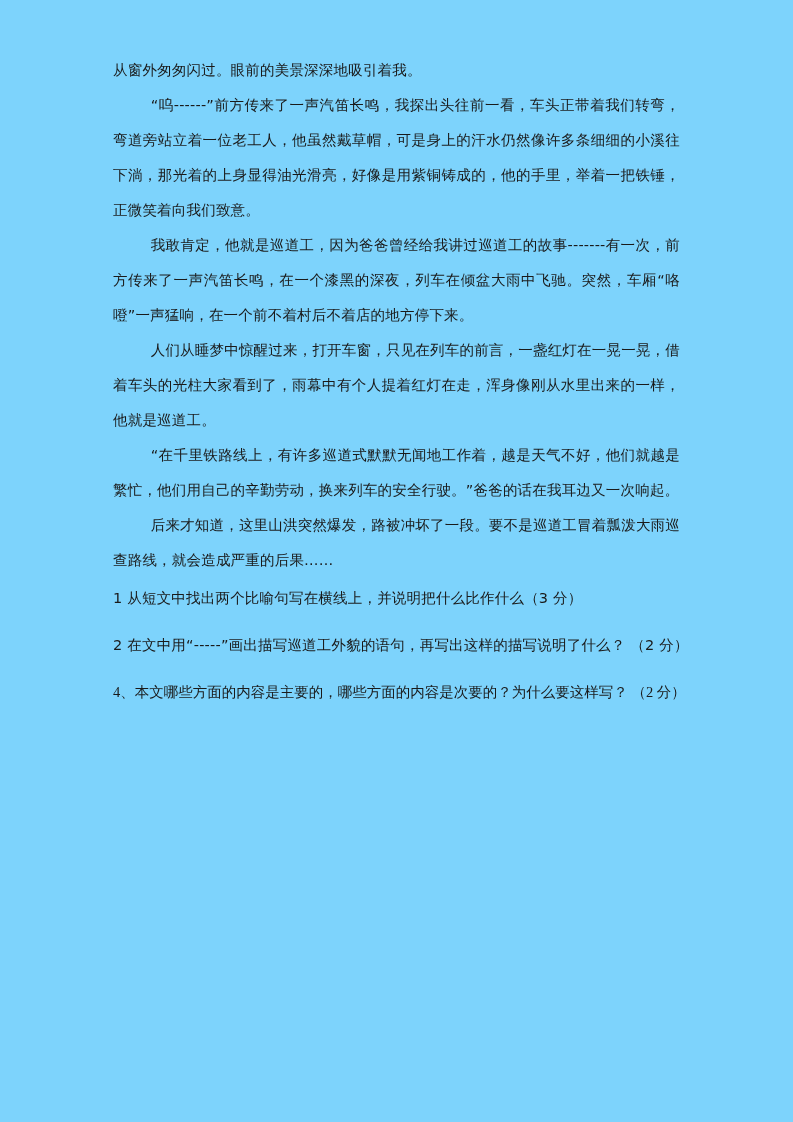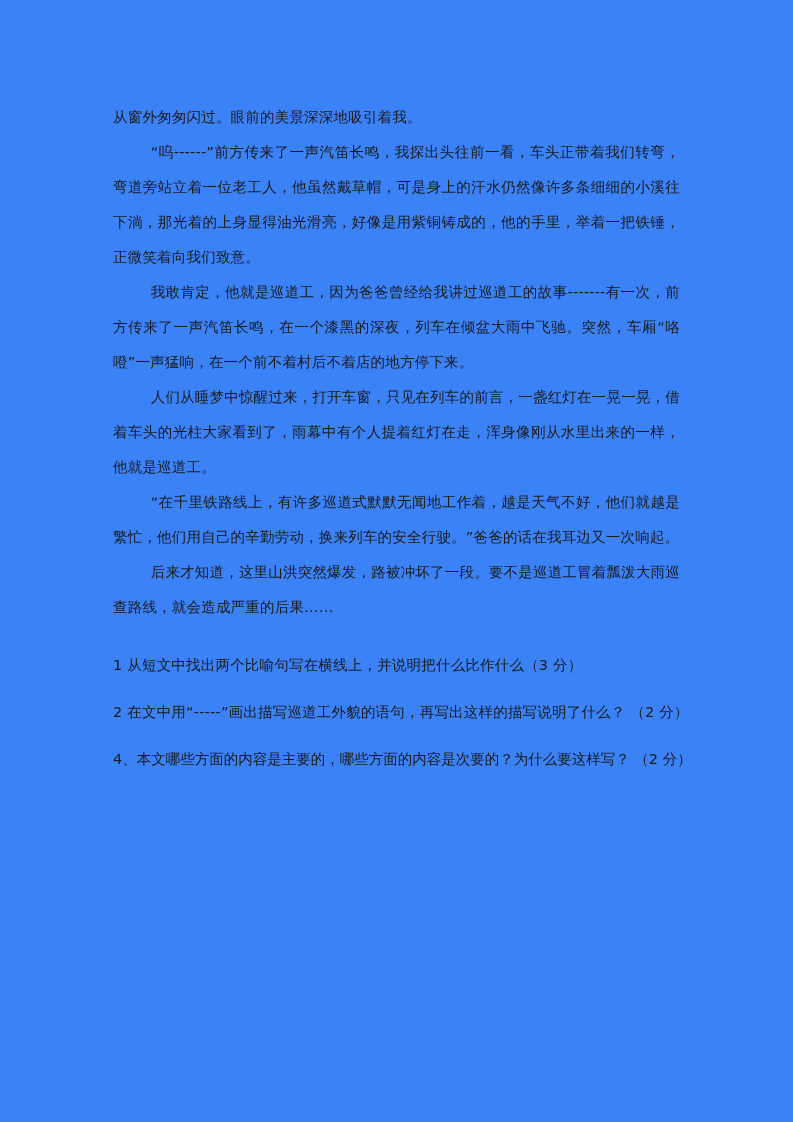--- a/index.html
+++ b/index.html
@@ -16,23 +16,23 @@
     overflow: hidden;
     position: relative;
   }
 
   .page {
     position: absolute;
     left: 0;
     top: 0;
     width: 793px;
     height: 1122px;
-    background: #3b82f6;
+    background: #7dd3fc;
     box-sizing: border-box;
-    padding: 100px 113px 0 113px;
+    padding: 53px 113px 0 113px;
   }
 
   .doc-body {
     width: 567px;
   }
 
   
   .para {
     font-size: 14.5px;
     line-height: 35px;
@@ -47,35 +47,36 @@
     text-indent: 2.6em;
   }
 
   
   .ul {
     text-underline-offset: 2px;
   }
 
   
   .questions {
-    margin-top: 24px;
+    margin-top: 4px;
   }
 
   .question {
     font-size: 14.5px;
     line-height: 33px;
     margin: 0 0 14px 0;
     text-align: left;
     letter-spacing: 0.2px;
     color: #1a1a1a;
     white-space: nowrap;
   }
 
   .question:last-child {
     margin-bottom: 0;
+    font-family: Liberation Serif, serif;
   }
 
   .q4 {
     letter-spacing: 0px;
   }
 </style>
 </head>
 <body>
 
 <div class="page">

